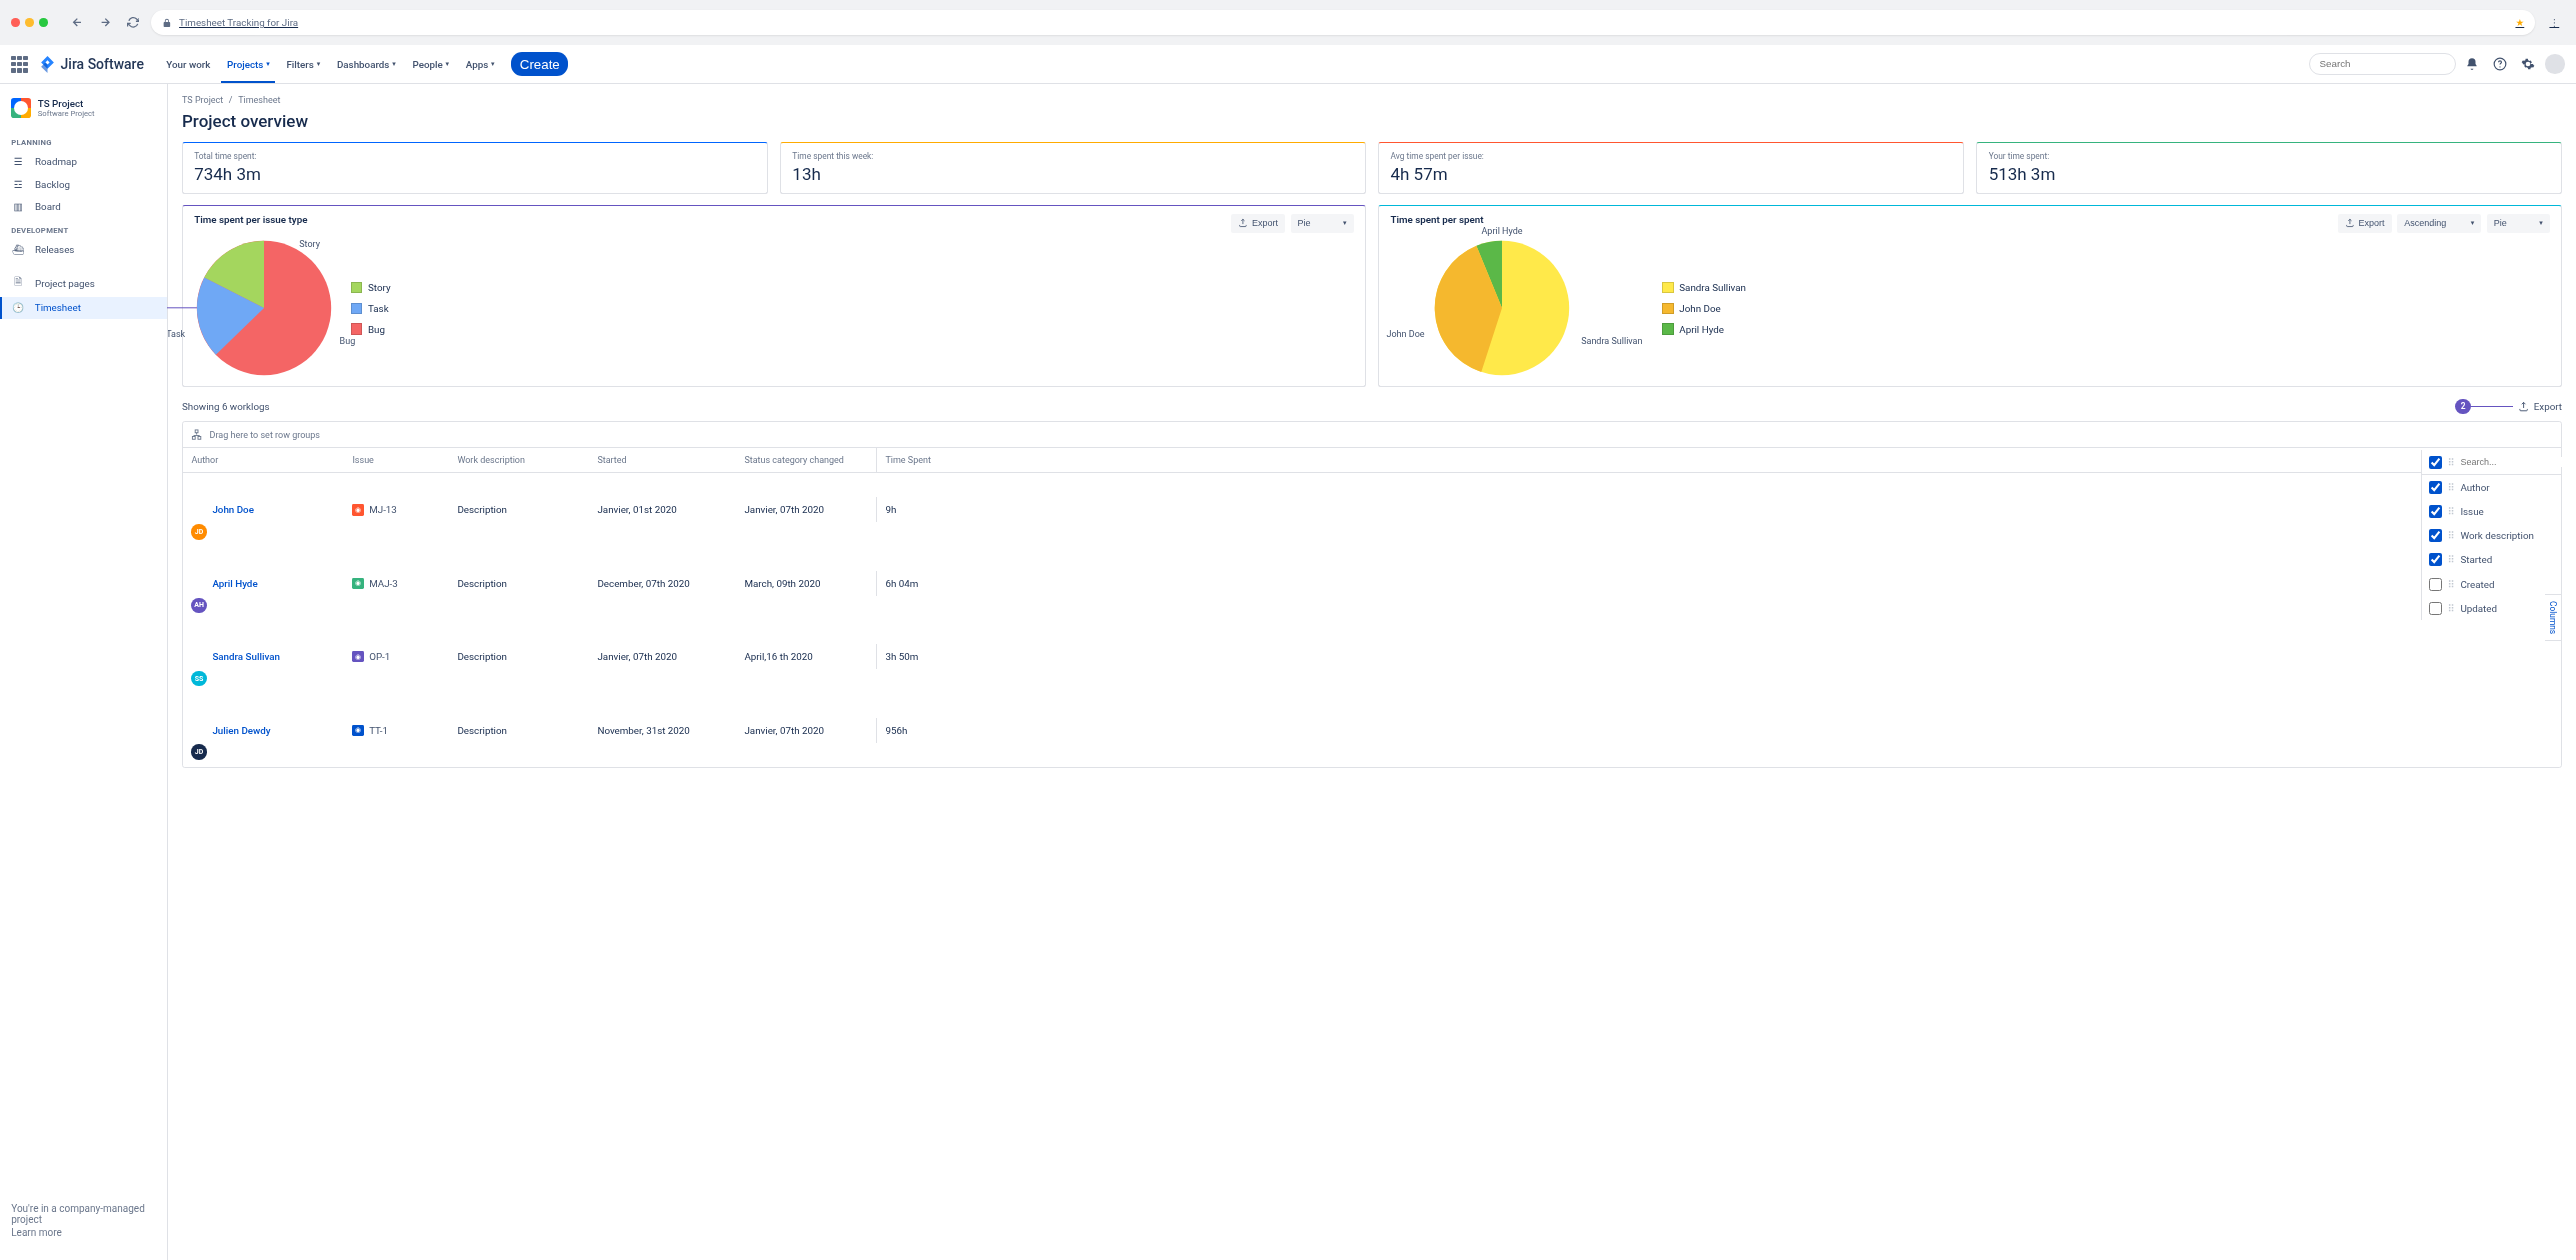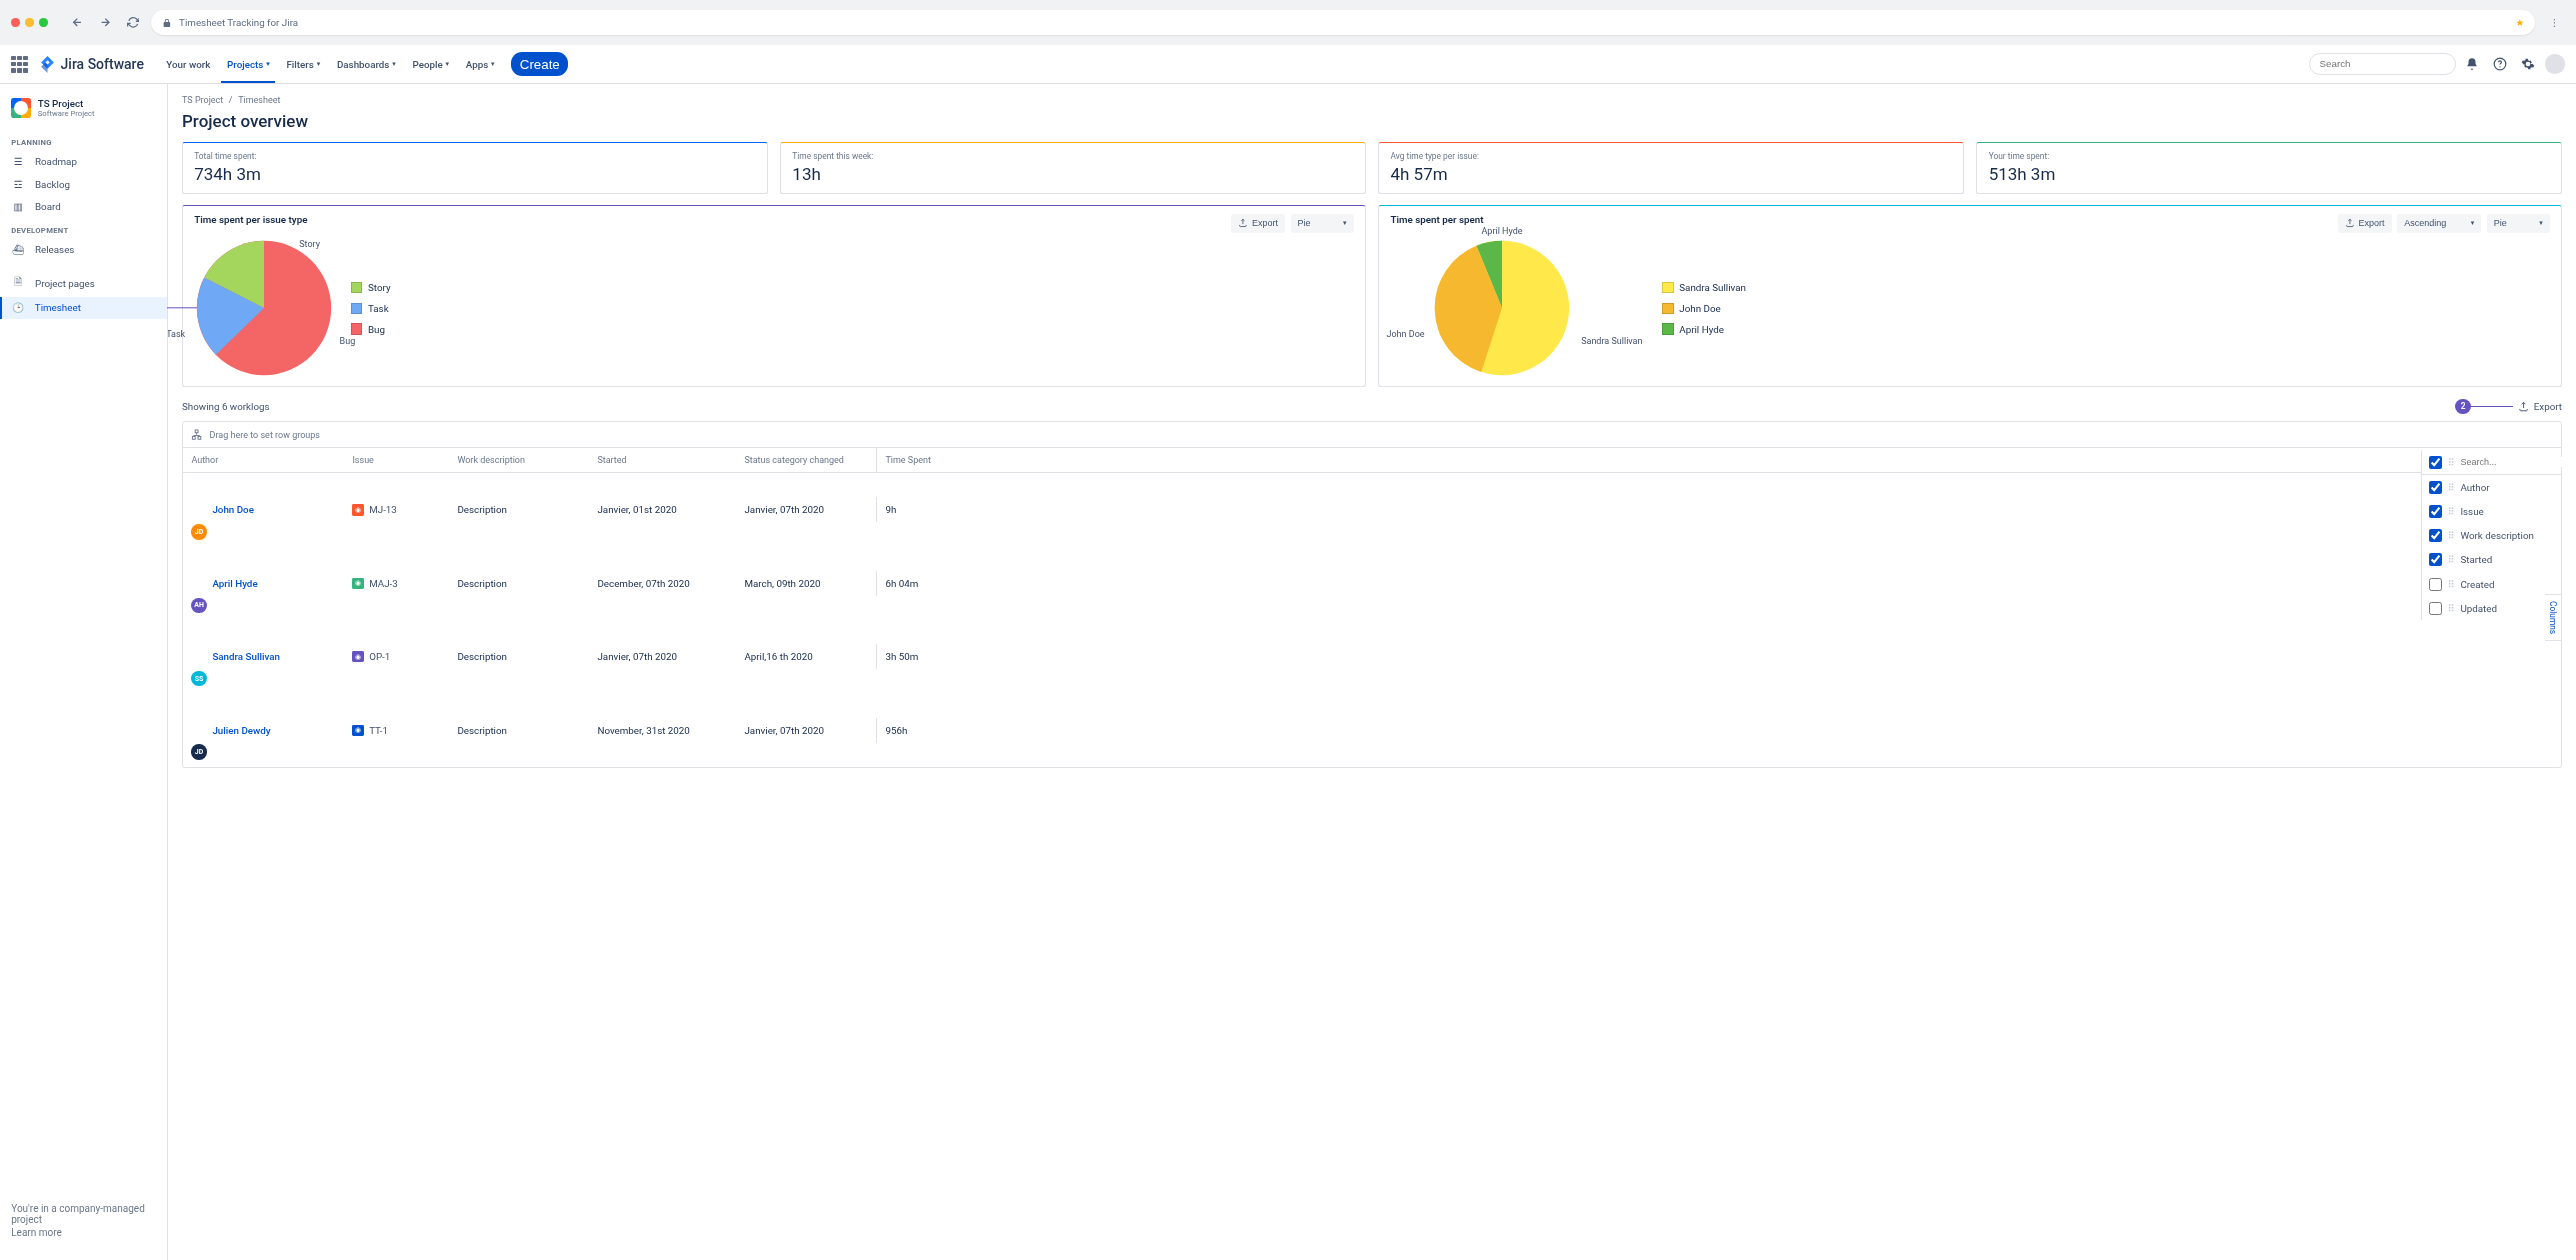--- a/index.html
+++ b/index.html
@@ -1,19 +1,19 @@
 <!DOCTYPE html>
 <html style="font-size:11.2px"><head>
 <meta charset="utf-8">
 <style>
 * { box-sizing: border-box; margin: 0; padding: 0; }
 body { font-family: -apple-system, BlinkMacSystemFont, "Segoe UI", Roboto, sans-serif; font-size: 9.8px; color: #172B4D; background: #fff; }
 
 
-.browser-chrome { background: #F1F2F4; height: 45px; display: flex; align-items: center; padding: 0 11.2px; gap: 8.4px; }
+.browser-chrome { background: #F1F2F4; height: 45px; display: flex; align-items: center; padding: 0 11.2px; gap: 8.4px; text-decoration: underline; }
 .traffic-lights { display: flex; gap: 5.6px; margin-right: 11.2px; }
 .tl { width: 8.4px; height: 8.4px; border-radius: 50%; }
 .tl-red { background: #FF5F57; }
 .tl-yellow { background: #FEBC2E; }
 .tl-green { background: #28C840; }
 .nav-btn { width: 19.6px; height: 19.6px; display:flex; align-items:center; justify-content:center; color:#5E6C84; cursor:pointer; }
 .url-bar { flex: 1; background: #fff; border-radius: 14px; height: 25px; display:flex; align-items:center; padding: 0 11.2px; gap: 7px; color:#5E6C84; box-shadow: 0 0.7px 2.1px rgba(0,0,0,0.1); }
 .url-bar .star { margin-left:auto; color:#FFAB00; }
 .menu-dots { color:#5E6C84; padding: 0 5.6px; }
 
@@ -286,21 +286,21 @@
     <div class="stat-row" id="stat-row">
         <div class="stat-card blue">
           <div class="stat-label">Total time spent:</div>
           <div class="stat-value">734h 3m</div>
         </div>
         <div class="stat-card yellow">
           <div class="stat-label">Time spent this week:</div>
           <div class="stat-value">13h</div>
         </div>
         <div class="stat-card red">
-          <div class="stat-label">Avg time type per issue:</div>
+          <div class="stat-label">Avg time spent per issue:</div>
           <div class="stat-value">4h 57m</div>
         </div>
         <div class="stat-card green">
           <div class="stat-label">Your time spent:</div>
           <div class="stat-value">513h 3m</div>
         </div>
       </div>
 
     <div class="chart-row">
 

